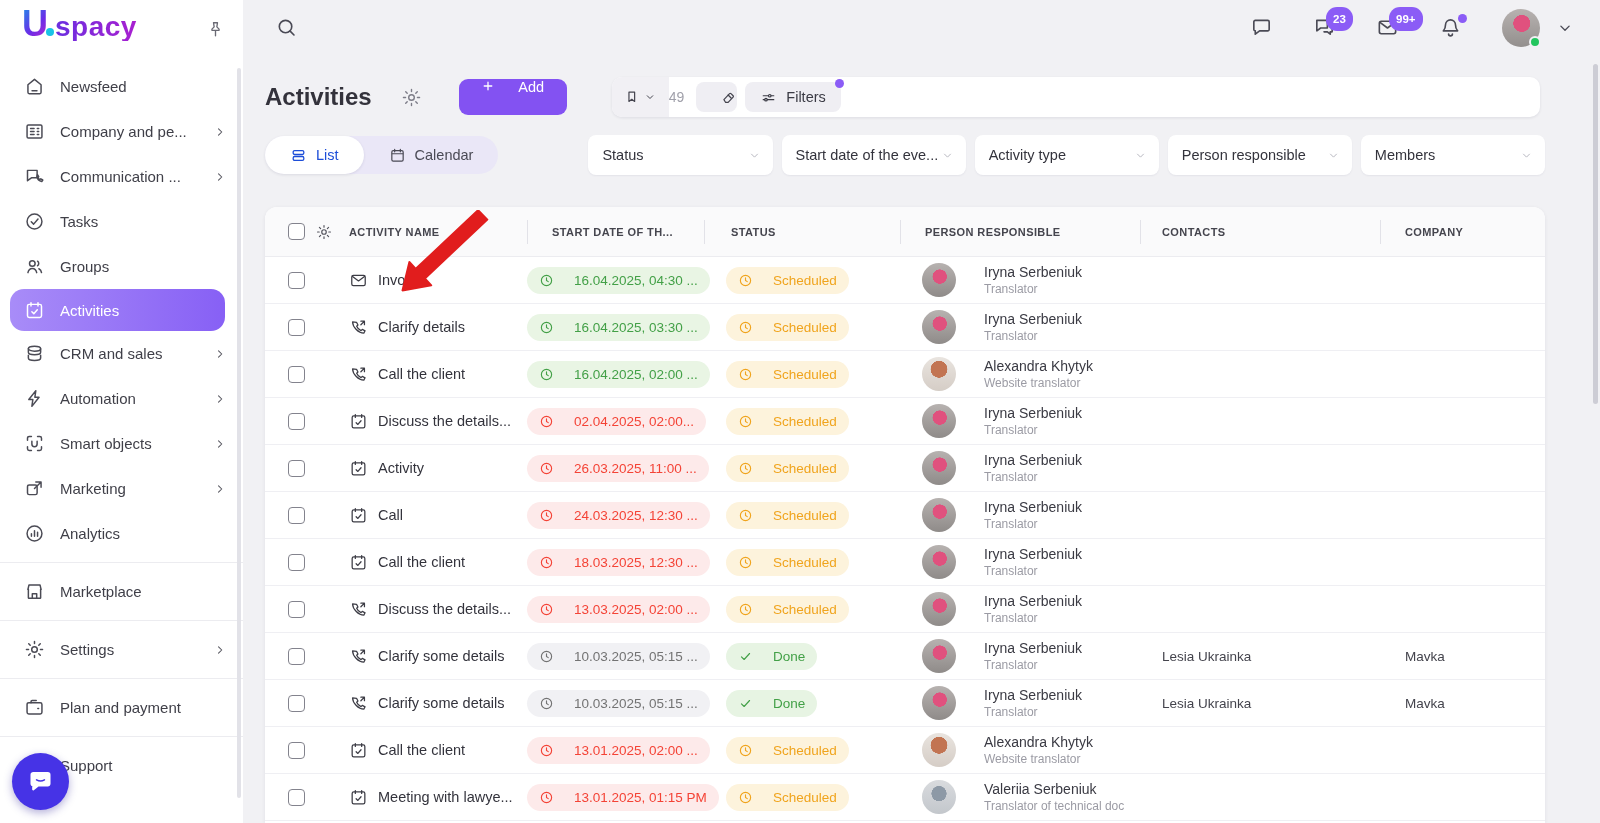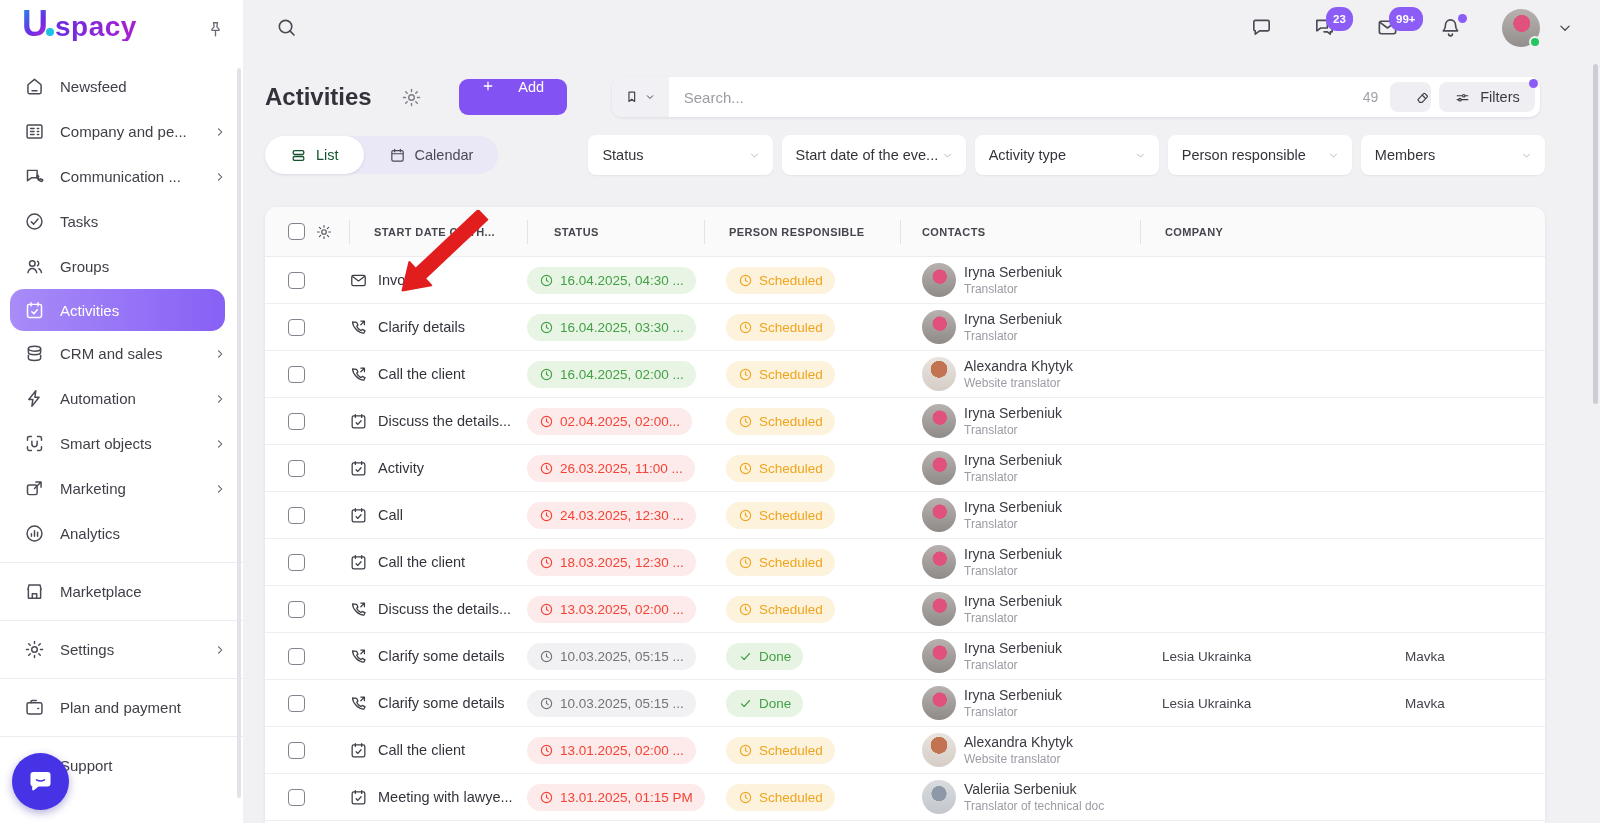--- a/index.html
+++ b/index.html
@@ -61,49 +61,49 @@
   .eraser-btn { width:41px; margin-right:8px; } .eraser-btn svg { width:17px; height:17px; }
   .filters-btn { padding:0 15px; gap:9px; position:relative; font-size:14.5px; font-family:"Liberation Sans",sans-serif; color:#3a3a44; }
   .filters-btn svg { width:17px; height:17px; }
   .filters-dot { position:absolute; top:-3px; right:-3px; width:9px; height:9px; border-radius:50%; background:#8b5cf6; }
 
   
   .row2 { display:flex; align-items:center; margin-top:18px; height:40px; padding-right:55px; }
   .view-toggle { display:flex; background:#eae7f7; border-radius:20px; height:38px; align-items:center; }
   .seg { display:flex; align-items:center; gap:9px; padding:0 25px; height:38px; border-radius:19px; font-size:14.5px; color:#4a4a55; cursor:pointer; }
   .seg svg { width:17px; height:17px; }
-  .seg.active { background:#fff; color:#14532d; font-weight:500; box-shadow:0 1px 3px rgba(30,30,70,.10); }
+  .seg.active { background:#fff; color:#1d4ed8; font-weight:500; box-shadow:0 1px 3px rgba(30,30,70,.10); }
   .filter-row { display:flex; gap:9px; margin-left:90px; flex:1; }
   .fltr { flex:1; height:40px; background:#fff; border-radius:8px; display:flex; align-items:center; padding:0 12px 0 14px; font-size:14.5px; color:#33333c; box-shadow:0 1px 2px rgba(25,25,60,.06); cursor:pointer; }
   .fltr .f-ch { margin-left:auto; color:#b6b6bf; display:flex; } .fltr .f-ch svg { width:13px; height:13px; }
 
   
   .table-card { margin-top:32px; margin-right:55px; background:#fff; border-radius:12px 12px 0 0; box-shadow:0 1px 4px rgba(20,20,50,.07); flex:1; overflow:hidden; display:flex; flex-direction:column; }
   .tgrid { display:grid; grid-template-columns:50px 34px 178px 177px 196px 240px 240px 1fr; align-items:center; }
   .thead { height:50px; background:#fafafb; border-bottom:1px solid #ececf0; color:#45454e; font-size:11px; font-weight:700; letter-spacing:.4px; }
   .th { display:flex; align-items:center; position:relative; height:100%; }
   .th.divl::before { content:""; position:absolute; left:0; top:13px; width:1px; height:24px; background:#e2e2e8; }
   .th-check { justify-content:flex-end; padding-right:10px; }
   .th-gear { color:#55555f; } .th-gear svg { width:18px; height:18px; cursor:pointer; }
   .checkbox { width:17px; height:17px; border:1.5px solid #83838d; border-radius:4px; background:#fff; display:inline-block; cursor:pointer; }
   .tbody { flex:1; overflow:hidden; }
   .trow { height:47px; border-bottom:1px solid #efeff3; cursor:pointer; }
   .c { display:flex; align-items:center; height:100%; min-width:0; }
   .cb { justify-content:flex-end; padding-right:10px; }
   .cn { gap:10px; padding-right:10px; }
   .act-icon { display:flex; color:#3c3c45; flex:0 0 19px; } .act-icon svg { width:19px; height:19px; }
   .act-name { font-size:14.5px; color:#33333c; white-space:nowrap; overflow:hidden; }
-  .pill { display:inline-flex; align-items:center; gap:6px; height:27px; padding:0 12px; border-radius:14px; font-size:13.5px; white-space:nowrap; }
+  .pill { display:inline-flex; align-items:center; gap:20px; height:27px; padding:0 12px; border-radius:14px; font-size:13.5px; white-space:nowrap; }
   .pill svg { width:15px; height:15px; flex:0 0 15px; }
   .date-pill.green { color:#43a047; background:#e9f5e4; }
   .date-pill.red { color:#f44336; background:#fdeaea; }
   .date-pill.gray { color:#737373; background:#f1f1f4;text-align:center; }
   .status-pill.scheduled { color:#f0a41d; background:#fdf3dc; }
   .status-pill.done { color:#43a047; background:#e7f4e3; }
-  .cp { gap:8px; }
+  .cp { gap:28px; }
   .avatar { width:34px; height:34px; border-radius:50%; flex:0 0 34px; }
   .av-iryna { background:radial-gradient(circle at 52% 40%, #e0517e 0 26%, transparent 27%), linear-gradient(180deg,#b7b2b0 0%,#8f8b89 100%); }
   .av-alexandra { background:radial-gradient(circle at 50% 36%, #c27452 0 30%, transparent 31%), linear-gradient(180deg,#e9e4df 0%,#d5cdc6 100%); }
   .av-valeriia { background:radial-gradient(circle at 50% 40%, #8d99a6 0 28%, transparent 29%), linear-gradient(180deg,#d9dbde 0%,#c3c7cc 100%); }
   .pw { display:flex; flex-direction:column; gap:2px; min-width:0; }
   .pn { font-size:14px; color:#3a3a43; white-space:nowrap; }
   .pr { font-size:12px; color:#9b9ba4; white-space:nowrap; }
   .cc,.cm { font-size:13.5px; color:#44444d; }
 
   
@@ -389,21 +389,20 @@
                 <svg viewBox="0 0 24 24" fill="none" stroke="currentColor" stroke-width="1.7" stroke-linejoin="round">
                   <path d="M7 4.5h8v13l-4-3-4 3z"></path>
                 </svg>
               </span>
             <span class="ch">
                 <svg viewBox="0 0 24 24" fill="none" stroke="currentColor" stroke-width="2" stroke-linecap="round" stroke-linejoin="round">
                   <path d="m6.5 9.5 5.5 5.5 5.5-5.5"></path>
                 </svg>
               </span>
           </span>
-          <input class="search-input" placeholder="Search..." style="">
           <span class="result-count">49</span>
           <button class="tool-btn eraser-btn">
             <svg viewBox="0 0 24 24" fill="none" stroke="currentColor" stroke-width="1.7" stroke-linecap="round" stroke-linejoin="round">
                 <path d="m5.5 15 8-8.5a1.4 1.4 0 0 1 2 0l3 3a1.4 1.4 0 0 1 0 2l-7 7.5H8z"></path>
                 <path d="M11.5 8.5 16 13"></path>
               </svg>
           </button>
           <button class="tool-btn filters-btn">
             <svg viewBox="0 0 24 24" fill="none" stroke="currentColor" stroke-width="1.6" stroke-linecap="round">
                 <path d="M4.5 9.5h7.5M15.6 9.5h3.9M4.5 15h2.4M10.2 15h9.3"></path>
@@ -481,20 +480,21 @@
         <div class="tgrid thead">
           <div class="th th-check">
               <span class="checkbox"></span>
             </div>
           <div class="th th-gear">
             <svg viewBox="0 0 24 24" fill="none" stroke="currentColor" stroke-width="1.6" stroke-linecap="round">
                 <circle cx="12" cy="12" r="3"></circle>
                 <path d="M12 3.4v2.2M12 18.4v2.2M3.4 12h2.2M18.4 12h2.2M5.9 5.9l1.6 1.6M16.5 16.5l1.6 1.6M18.1 5.9l-1.6 1.6M7.5 16.5l-1.6 1.6"></path>
               </svg>
           </div>
+          <div class="th">ACTIVITY NAME</div>
           <div class="th divl" style="padding-left:25px;">START DATE OF TH...</div>
           <div class="th divl" style="padding-left:27px;">STATUS</div>
           <div class="th divl" style="padding-left:25px;">PERSON RESPONSIBLE</div>
           <div class="th divl" style="padding-left:22px;">CONTACTS</div>
           <div class="th divl" style="padding-left:25px;">COMPANY</div>
         </div>
         <div class="tbody">
             <div class="tgrid trow">
               <div class="c cb">
                 <span class="checkbox"></span>

